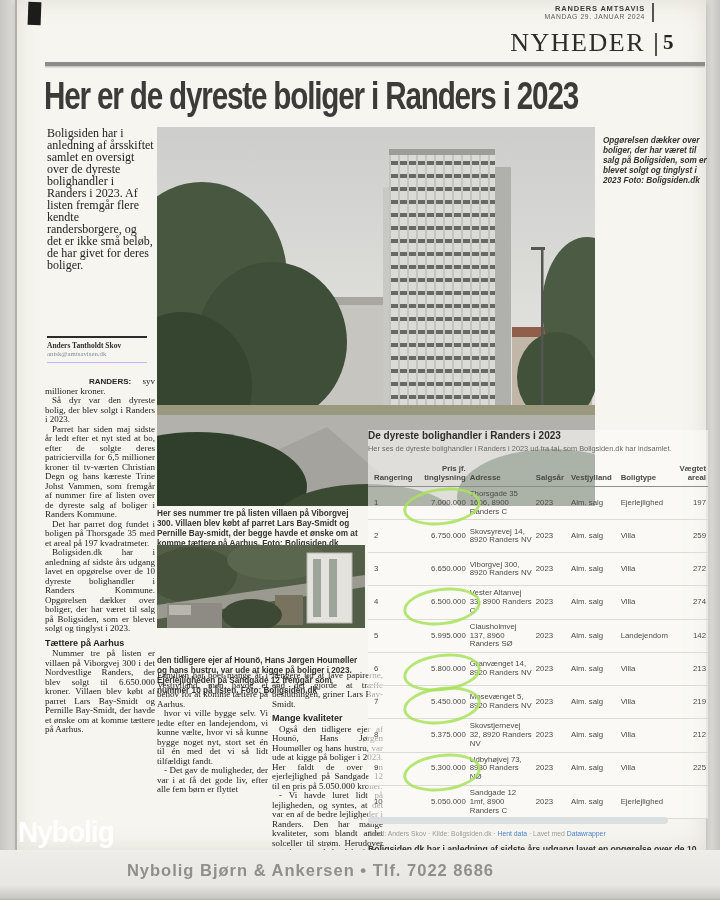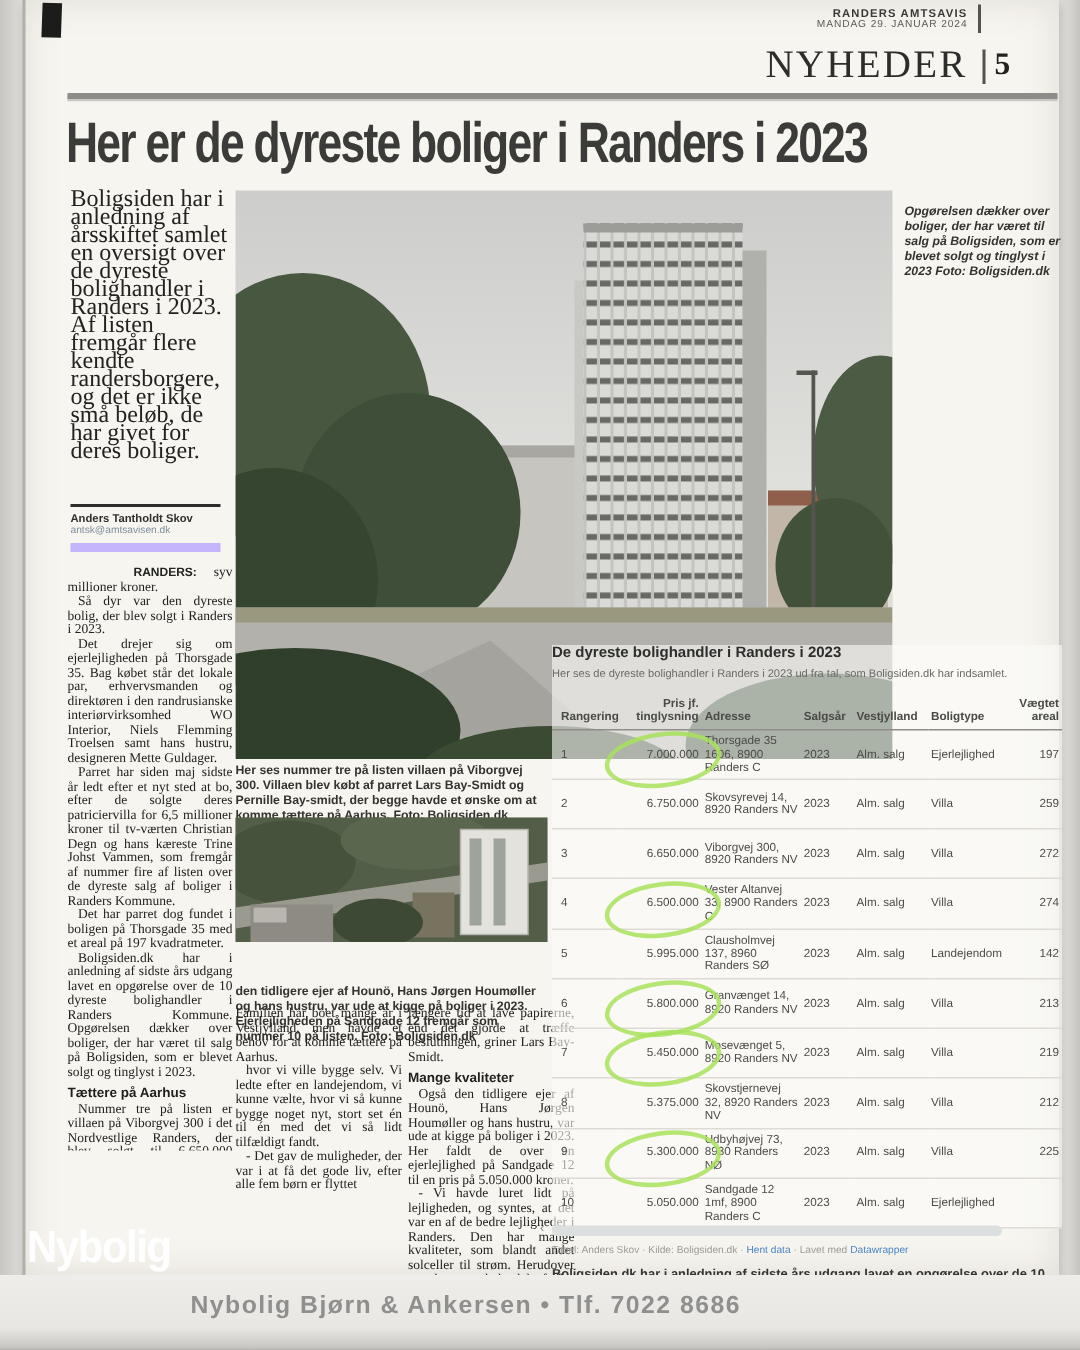--- a/index.html
+++ b/index.html
@@ -19,24 +19,24 @@
   .vline1{left:652px;top:3px;width:1.5px;height:19px;background:#55534f;}
   .vline2{left:655px;top:33px;width:1.5px;height:23px;background:#55534f;}
   .section{top:28px;left:420px;width:225px;text-align:right;font-family:"Liberation Serif",serif;
            font-size:26px;letter-spacing:1.5px;color:#2d2d2b;}
   .pageno{top:30px;left:663px;font-family:"Liberation Serif",serif;font-weight:bold;font-size:21px;color:#222220;}
   .top-rule{left:45px;top:62px;width:660px;height:3.5px;background:#8e8c88;box-shadow:0 1.5px 0 #c9c7c3;}
   
   .headline{left:44px;top:75px;width:700px;font-size:38px;font-weight:bold;color:#3b3b39;
             letter-spacing:-1.5px;white-space:nowrap;transform:scaleX(.78);transform-origin:left top;}
   
-  .lede{left:47px;top:127px;width:107px;font-family:"Liberation Serif",serif;font-size:16px;
+  .lede{left:47px;top:127px;width:107px;font-family:"Liberation Serif",serif;font-size:12px;
         line-height:12px;color:#222220;}
-  .byline{left:47px;top:336px;width:100px;border-top:2px solid #2c2c2a;border-bottom:6px solid #c4b5fd;
-          padding:3px 0 5px 0;}
+  .byline{left:47px;top:336px;width:100px;border-top:2px solid #2c2c2a;border-bottom:1px solid #c4b5fd;
+          padding:3px 0 5px 0;font-family:Liberation Serif, serif;}
   .byline .name{font-size:7.5px;font-weight:bold;color:#2e2e2c;}
   .byline .email{font-size:6.8px;color:#7d8f9c;}
   
   .bodycol{font-family:"Liberation Serif",serif;font-size:9px;line-height:9.5px;color:#232321;
            text-align:justify;overflow:hidden;}
   .bodycol p{margin:0;text-indent:7px;}
   .bodycol p:first-child{text-indent:0;}
   .bodycol .kicker{font-weight:bold;font-family:"Liberation Sans",sans-serif;font-size:8px;padding-left:44px;}
   .bodycol h3.subhead{margin:5px 0 1px 0;font-family:"Liberation Sans",sans-serif;font-size:9px;
                       color:#1f1f1d;text-align:left;}
@@ -170,21 +170,20 @@
     <rect x="172" y="14" width="8" height="58" fill="#9fa49a"></rect>
     <rect x="118" y="50" width="28" height="30" fill="#77735f"></rect>
     <ellipse cx="95" cy="70" rx="30" ry="16" fill="#3d4935"></ellipse>
   </svg>
 </div>
 <div class="abs cap cap2">den tidligere ejer af Hounö, Hans Jørgen Houmøller og hans hustru, var ude at kigge på boliger i 2023. Ejerlejligheden på Sandgade 12 fremgår som nummer 10 på listen. Foto: Boligsiden.dk</div>
 
 <div class="abs bodycol col1" id="col1">
     <p><span class="kicker">RANDERS: </span>syv millioner kroner.</p>
     <p>Så dyr var den dyreste bolig, der blev solgt i Randers i 2023.</p>
-    <p>Det drejer sig om ejerlejligheden på Thorsgade 35. Bag købet står det lokale par, erhvervsmanden og direktøren i den randrusianske interiørvirksomhed WO Interior, Niels Flemming Troelsen samt hans hustru, designeren Mette Guldager.</p>
     <p>Parret har siden maj sidste år ledt efter et nyt sted at bo, efter de solgte deres patriciervilla for 6,5 millioner kroner til tv-værten Christian Degn og hans kæreste Trine Johst Vammen, som fremgår af nummer fire af listen over de dyreste salg af boliger i Randers Kommune.</p>
     <p>Det har parret dog fundet i boligen på Thorsgade 35 med et areal på 197 kvadratmeter.</p>
     <p>Boligsiden.dk har i anledning af sidste års udgang lavet en opgørelse over de 10 dyreste bolighandler i Randers Kommune. Opgørelsen dækker over boliger, der har været til salg på Boligsiden, som er blevet solgt og tinglyst i 2023.</p>
     <h3 class="subhead">Tættere på Aarhus</h3>
     <p>Nummer tre på listen er villaen på Viborgvej 300 i det Nordvestlige Randers, der blev solgt til 6.650.000 kroner. Villaen blev købt af parret Lars Bay-Smidt og Pernille Bay-Smidt, der havde et ønske om at komme tættere på Aarhus.</p>
   </div>
 <div class="abs bodycol col2" id="col2">
     <p>Familien har boet mange år i Vestjylland, men havde et behov for at komme tættere på Aarhus.</p>
     <p>hvor vi ville bygge selv. Vi ledte efter en landejendom, vi kunne vælte, hvor vi så kunne bygge noget nyt, stort set én til én med det vi så lidt tilfældigt fandt.</p>
     <p>- Det gav de muligheder, der var i at få det gode liv, efter alle fem børn er flyttet</p>

